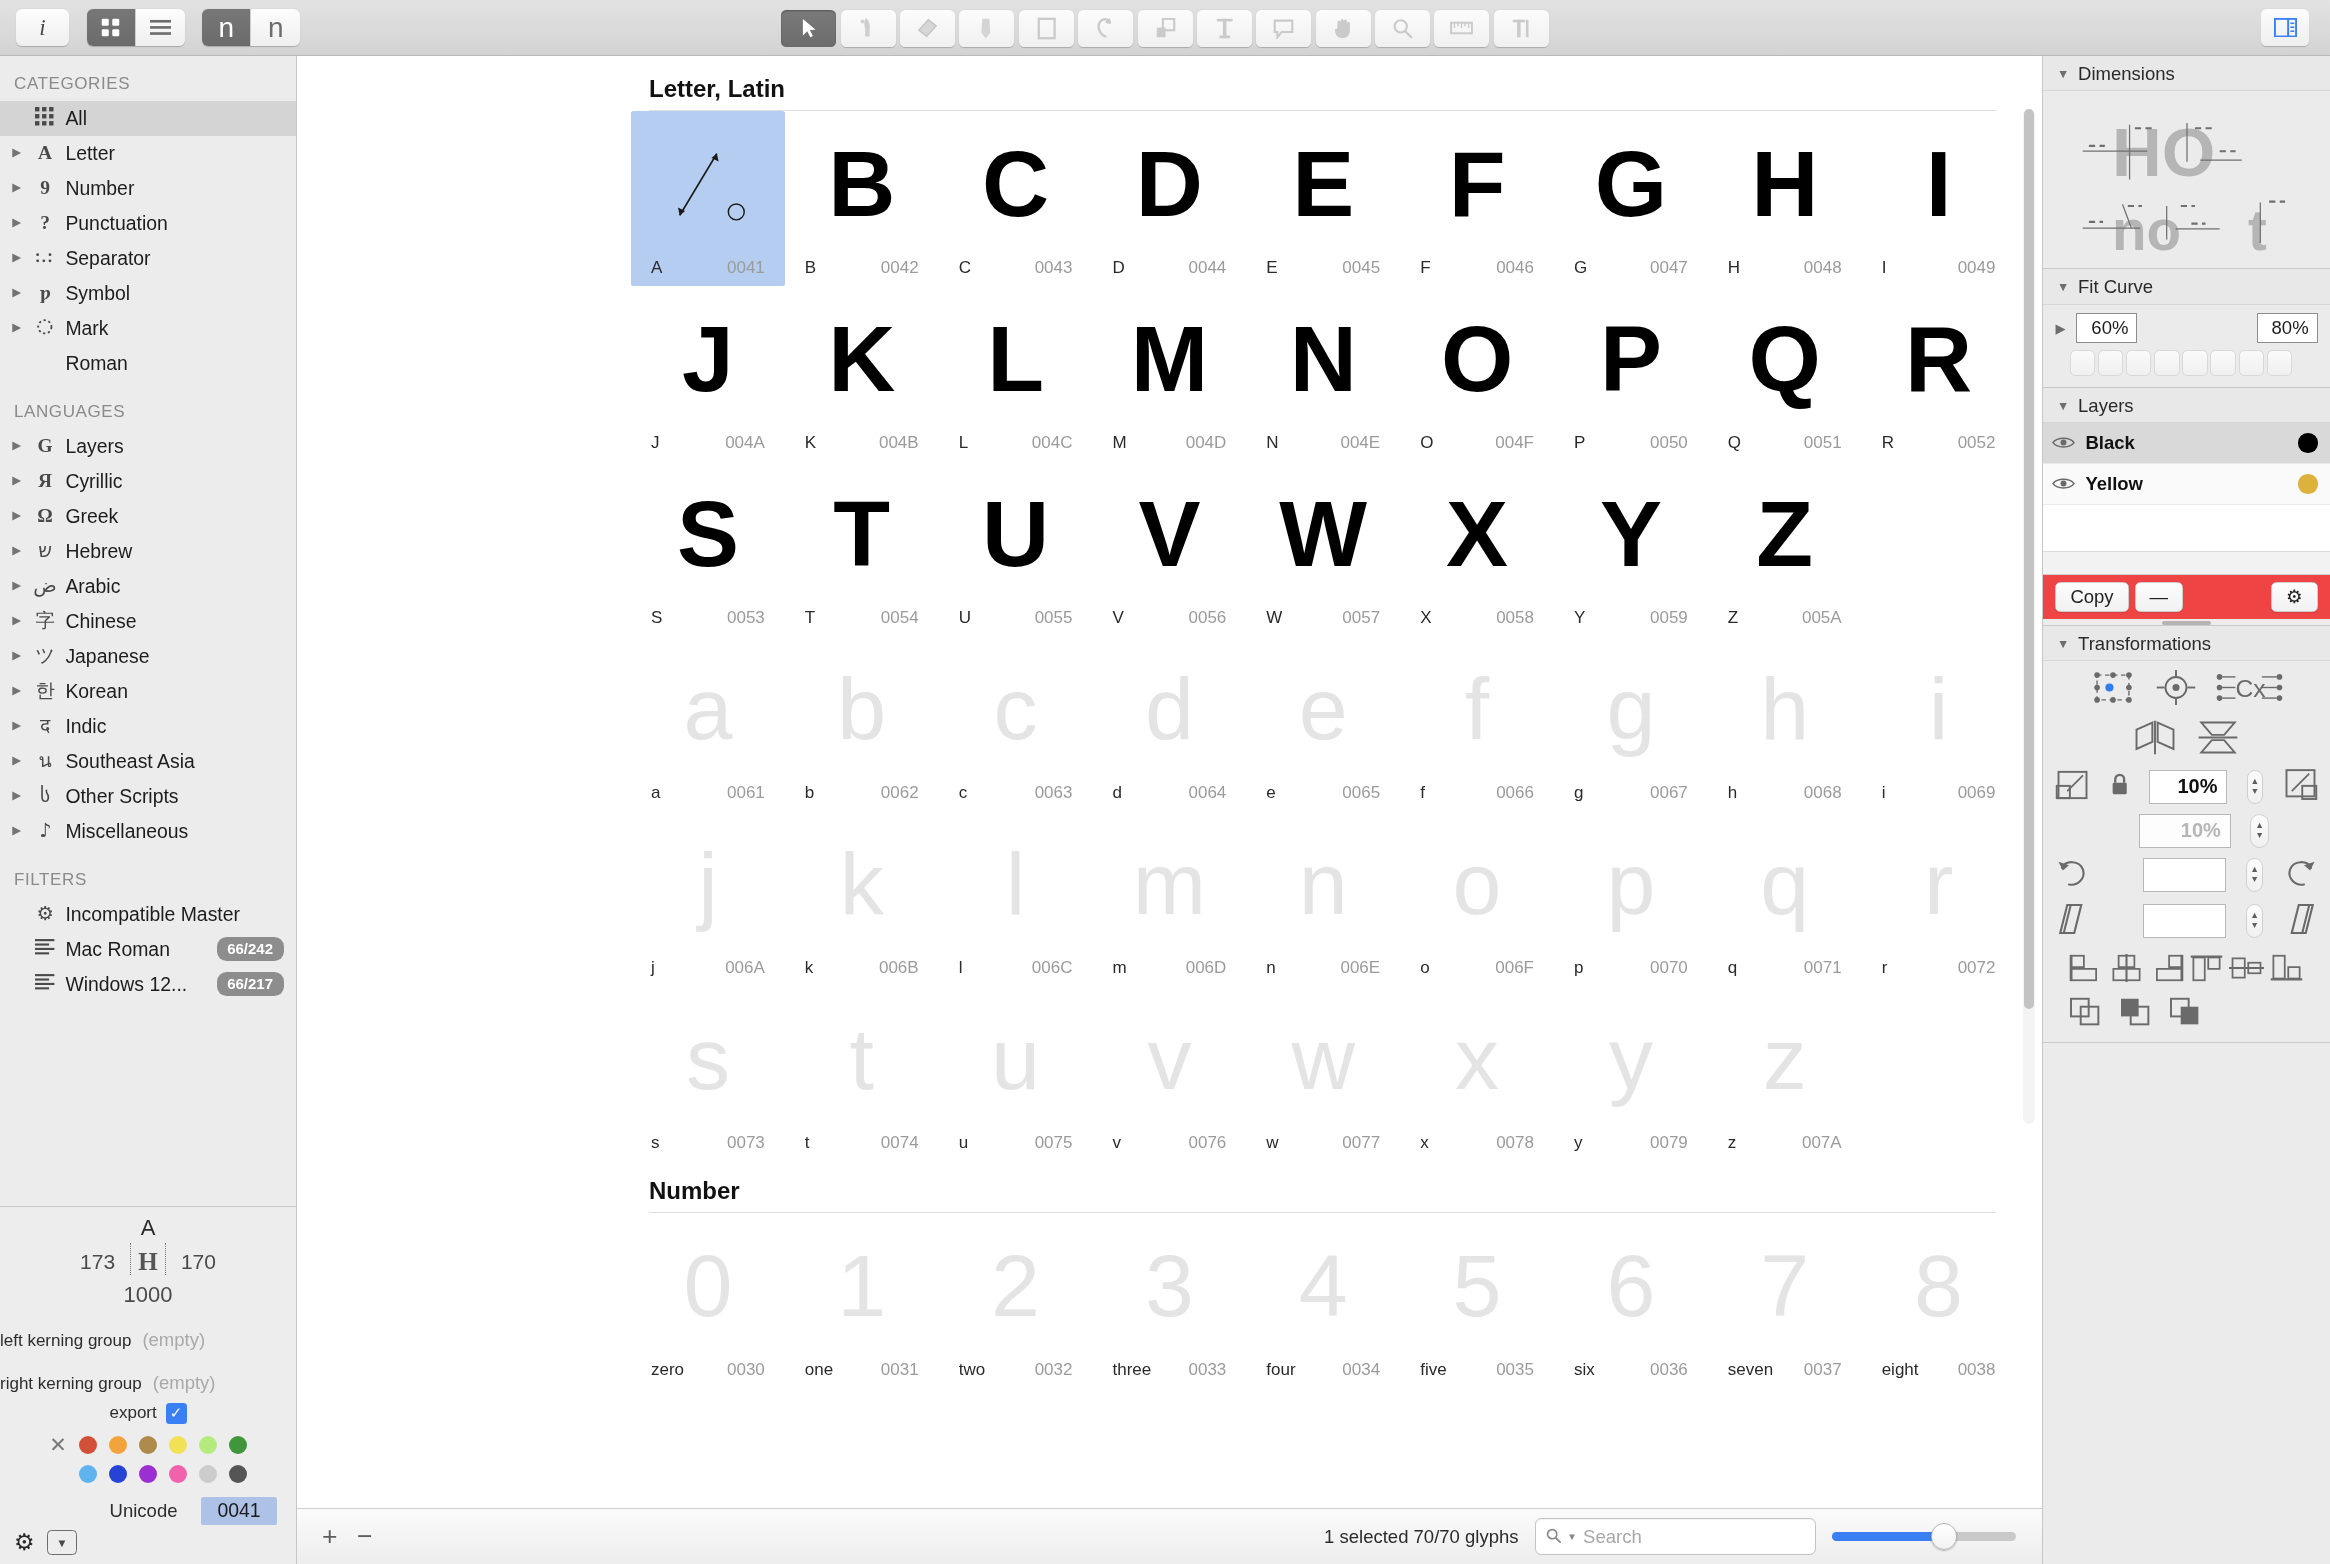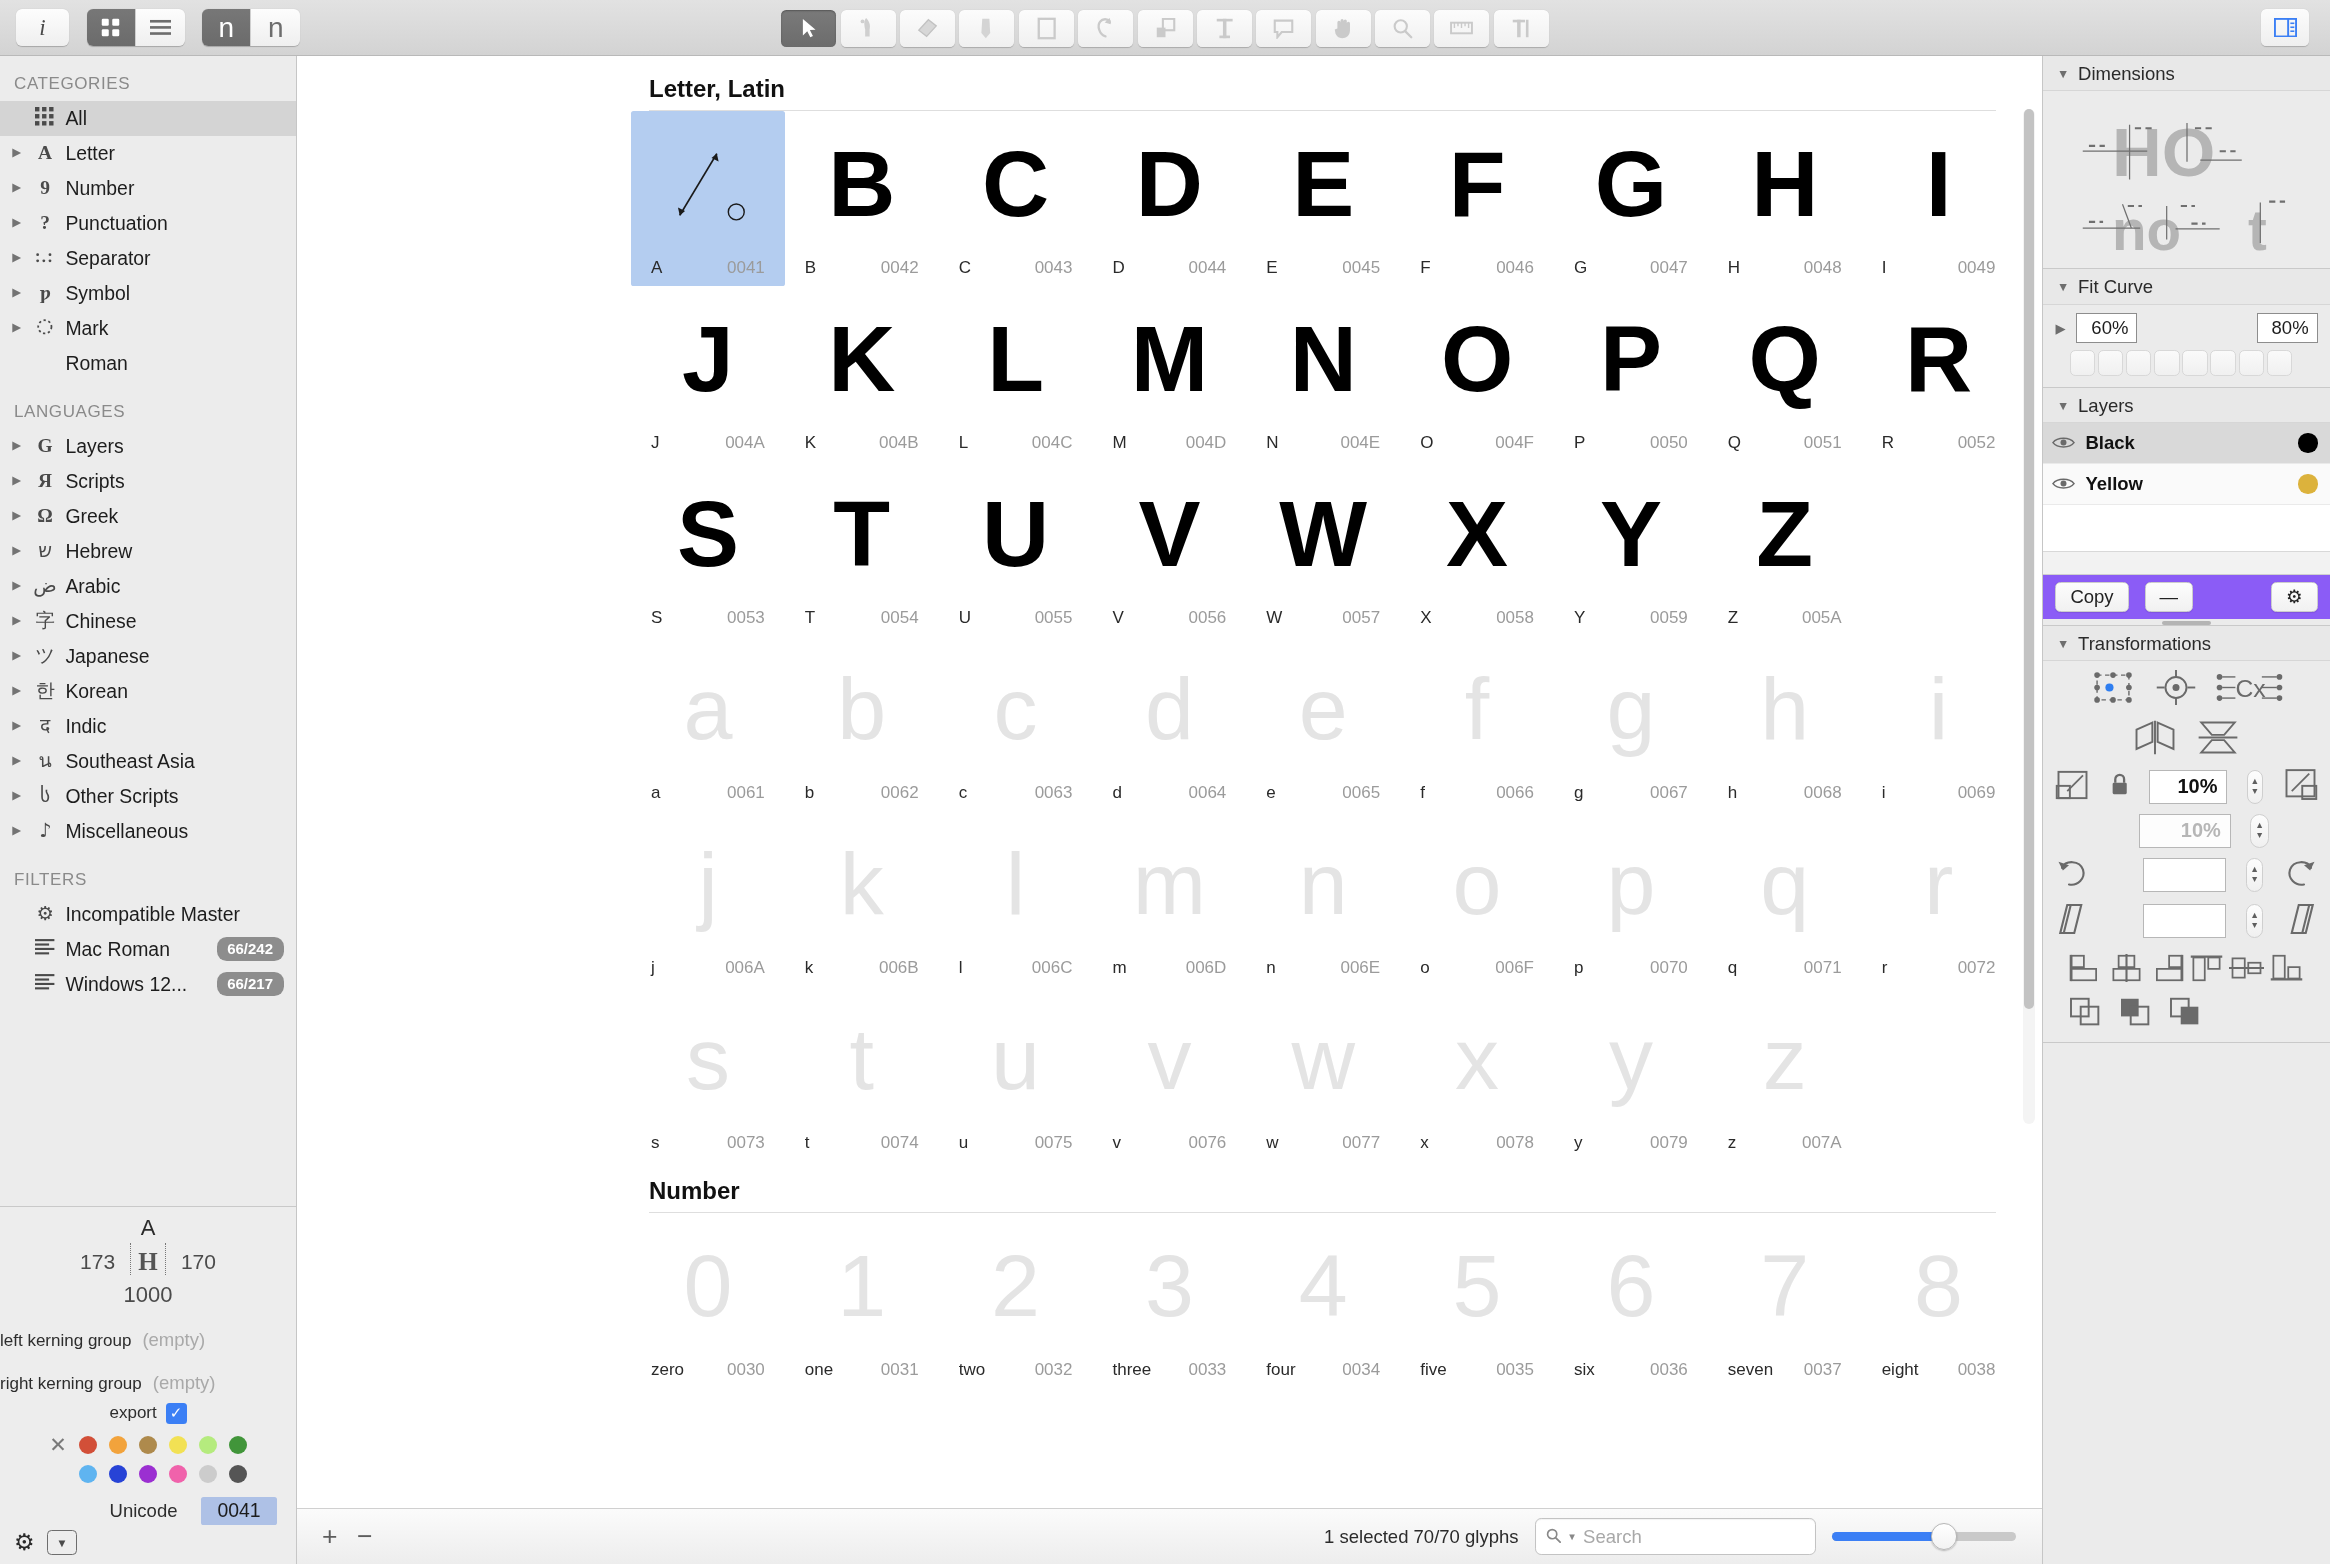--- a/index.html
+++ b/index.html
@@ -268,21 +268,21 @@
   .lrow {
     display: flex; align-items: center; gap: 10.6px; height: 41px; padding: 0 12.4px 0 8.8px;
     font-size: 18.5px; font-weight: 700; color: #111; background: #fafafa;
     border-bottom: 0.9px solid #eaeaea;
   }
   .lrow.sel { background: #d9d9d9; }
   .lrow .eye { width: 23px; }
   .lswatch { margin-left: auto; width: 19.4px; height: 19.4px; border-radius: 50%; }
   .lempty { height: 46px; background: #fff; }
   .lgap { height: 23px; background: #f2f2f2; border-top: 0.9px solid #d8d8d8; }
-  .lbtns { display: flex; align-items: center; gap: 16px; padding: 7px 12.4px; background: #8b5cf6; border-top: 0.9px solid #cfcfcf; }
+  .lbtns { display: flex; align-items: center; gap: 6px; padding: 7px 12.4px; background: #ef4444; border-top: 0.9px solid #cfcfcf; }
   .lbtn {
     height: 30px; min-width: 39px; padding: 0 14px; border-radius: 5.3px;
     background: linear-gradient(#fdfdfd,#f1f1f1); border: 0.9px solid #cdcdcd;
     display: flex; align-items: center; justify-content: center; font-size: 18.5px; color: #222;
     box-shadow: 0 0.9px 0.9px rgba(0,0,0,.09);
   }
   .lbtn.g { margin-left: auto; }
   .ldrag { width: 49px; height: 4.4px; background: #b4b4b4; border-radius: 2.6px; margin: 1.8px auto 0; }
 
   
@@ -528,21 +528,21 @@
         <div class="sec-head" style="padding-top:21px">LANGUAGES</div>
 
         <div class="srow">
           <span class="tri">▶</span>
           <span class="sicon serif">G</span>
           <span class="slabel">Layers</span>
         </div>
         <div class="srow">
           <span class="tri">▶</span>
           <span class="sicon serif">Я</span>
-          <span class="slabel">Scripts</span>
+          <span class="slabel">Cyrillic</span>
         </div>
         <div class="srow">
           <span class="tri">▶</span>
           <span class="sicon serif">Ω</span>
           <span class="slabel">Greek</span>
         </div>
         <div class="srow">
           <span class="tri">▶</span>
           <span class="sicon">ש</span>
           <span class="slabel">Hebrew</span>

